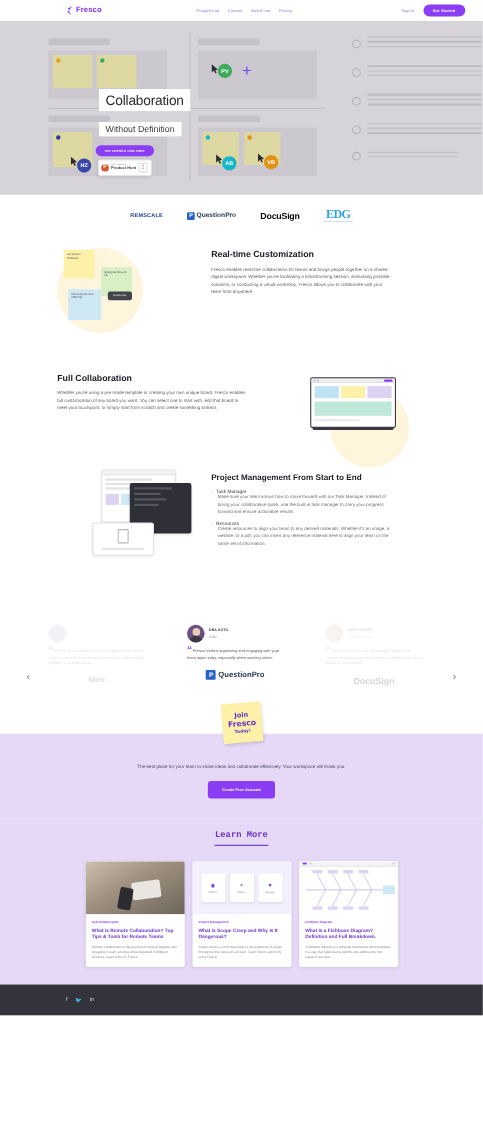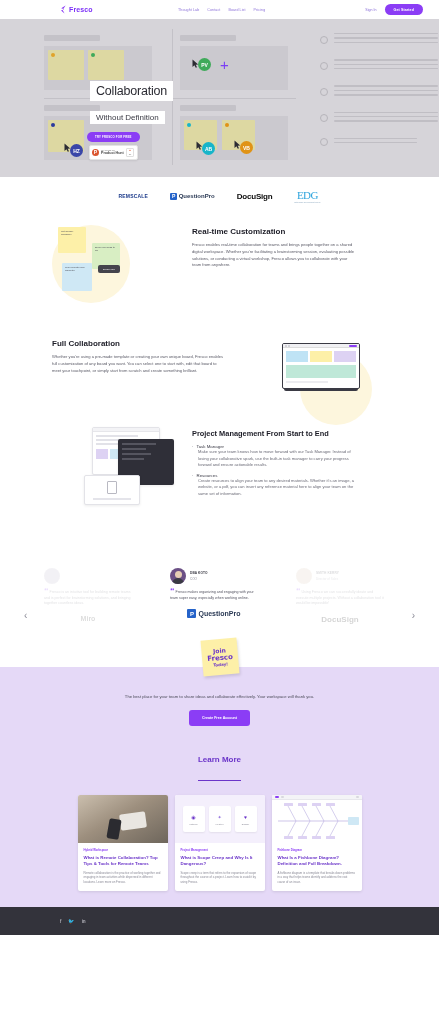--- a/index.html
+++ b/index.html
@@ -93,21 +93,21 @@
     height: 38px; display: flex; align-items: center; justify-content: center;
     gap: 22px; background: #fff;
   }
   .logo-txt { font-size: 5px; font-weight: bold; color: #1b3a8a; letter-spacing: .2px; }
   .logo-qp { display: flex; align-items: center; gap: 1.5px; }
   .qp-sq { width: 7px; height: 7px; background: #2563c9; color: #fff; font-size: 5px; font-weight: bold;
      display:flex; align-items:center; justify-content:center; border-radius: 1px; }
   .qp-name { font-size: 6px; font-weight: bold; color: #2b3a55; }
   .logo-ds { font-size: 8px; font-weight: bold; color: #0a0a0a; letter-spacing: -.2px; }
   .logo-edg { text-align: center; }
-  .logo-edg .edg-big { font-size: 11px; font-weight: normal; color: #2da4dd; letter-spacing: -.5px; font-family: "Liberation Serif", serif; }
+  .logo-edg .edg-big { font-size: 11px; font-weight: bold; color: #2da4dd; letter-spacing: -.5px; font-family: "Liberation Serif", serif; }
   .logo-edg .edg-sm { font-size: 1.7px; color: #7a9ab5; letter-spacing: .1px; }
 
   
   .feature { position: relative; padding: 0 28px; }
   .f-title { font-size: 8px; font-weight: bold; color: #1c1c26; margin-bottom: 6px; }
   .f-body { font-size: 4.1px; line-height: 1.65; color: #5a5a66; }
   .f-list { list-style: none; }
   .f-list > li { margin-bottom: 4px; }
   .f-li-title { font-size: 4.4px; color: #3a3a46; font-weight: normal; }
   .f-li-title::before { content: "·"; margin-right: 3px; }
@@ -165,21 +165,21 @@
   .cta-text { font-size: 4.2px; color: #4a4a58; line-height: 1.7; }
   .cta-btn {
     margin-top: 10px; background: #8b3df5; color: #fff; border: none; border-radius: 3px;
     font-size: 3.6px; font-weight: bold; padding: 6px 13px;
   }
 
   
   .learn { background: #e5d9f7; text-align: center; padding-top: 4px; }
   .learn h2 {
     font-size: 8px; color: #6b35c9; font-weight: bold; display: inline-block;
-    border-bottom: 1px solid #6b35c9; padding-bottom: 16px;
+    border-bottom: 1px solid #6b35c9; padding-bottom: 4px; font-family: Liberation Mono, monospace;
   }
   .cards { display: flex; justify-content: center; gap: 7px; padding: 14px 0 16px; }
   .card { width: 90px; background: #fff; border-radius: 2px; overflow: hidden; box-shadow: 0 1px 3px rgba(0,0,0,.1); text-align: left; }
   .card-img { height: 48px; position: relative; overflow: hidden; }
   .card-body { padding: 5px 6px 7px; }
   .card-cat { font-size: 2.8px; color: #8b3df5; font-weight: bold; margin-bottom: 3px; }
   .card-title { font-size: 4.4px; font-weight: bold; color: #6b35c9; line-height: 1.35; margin-bottom: 4px; }
   .card-desc { font-size: 2.9px; color: #8a8a96; line-height: 1.5; }
 
   

